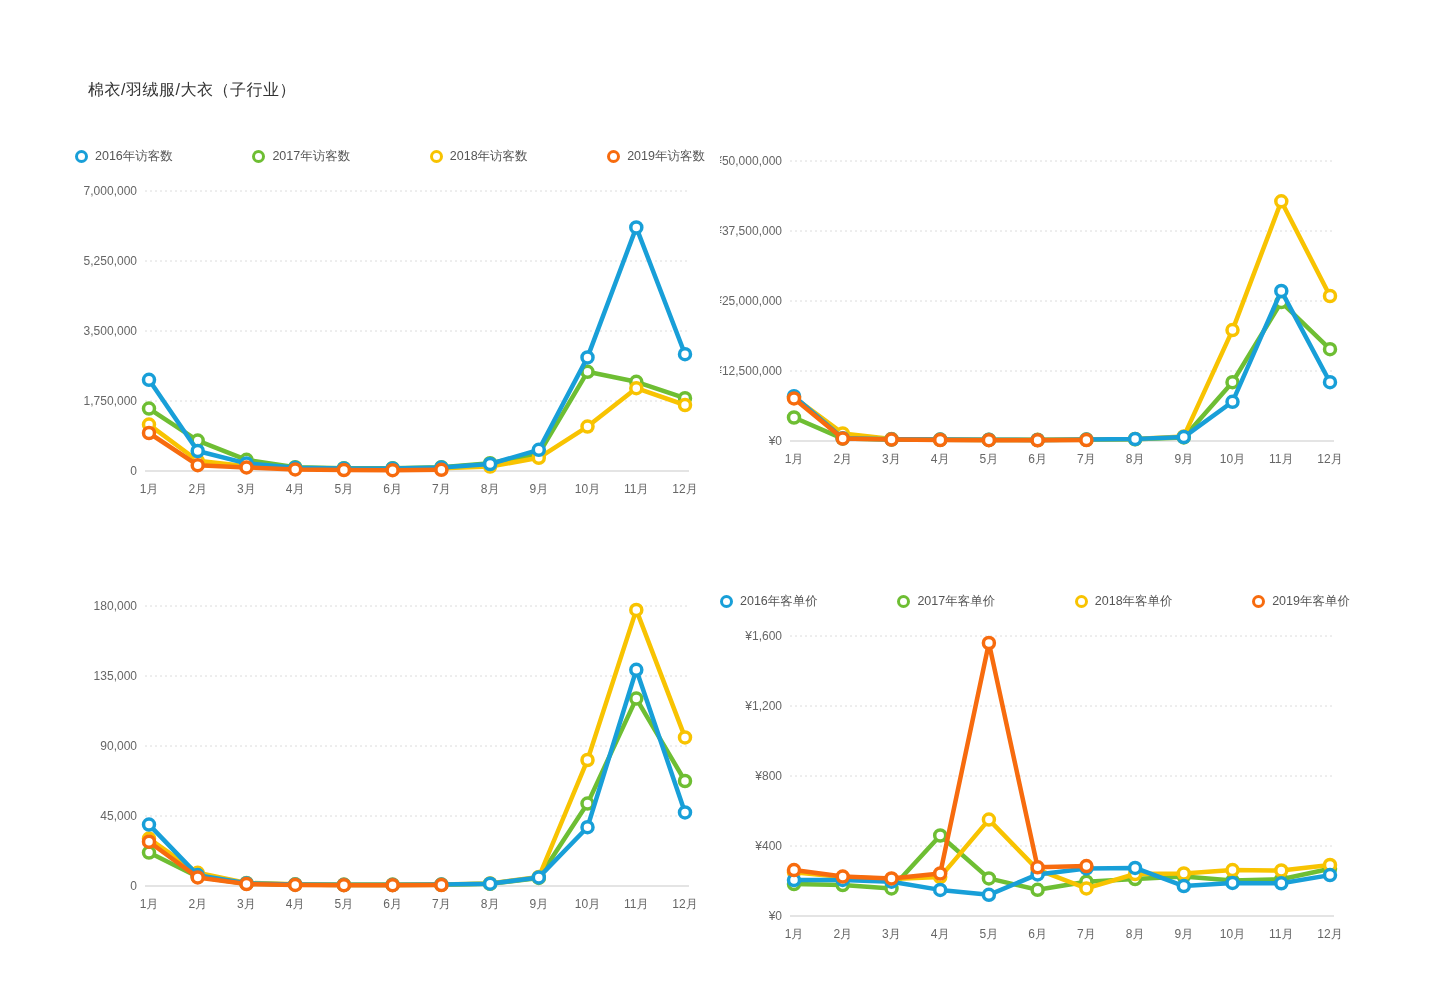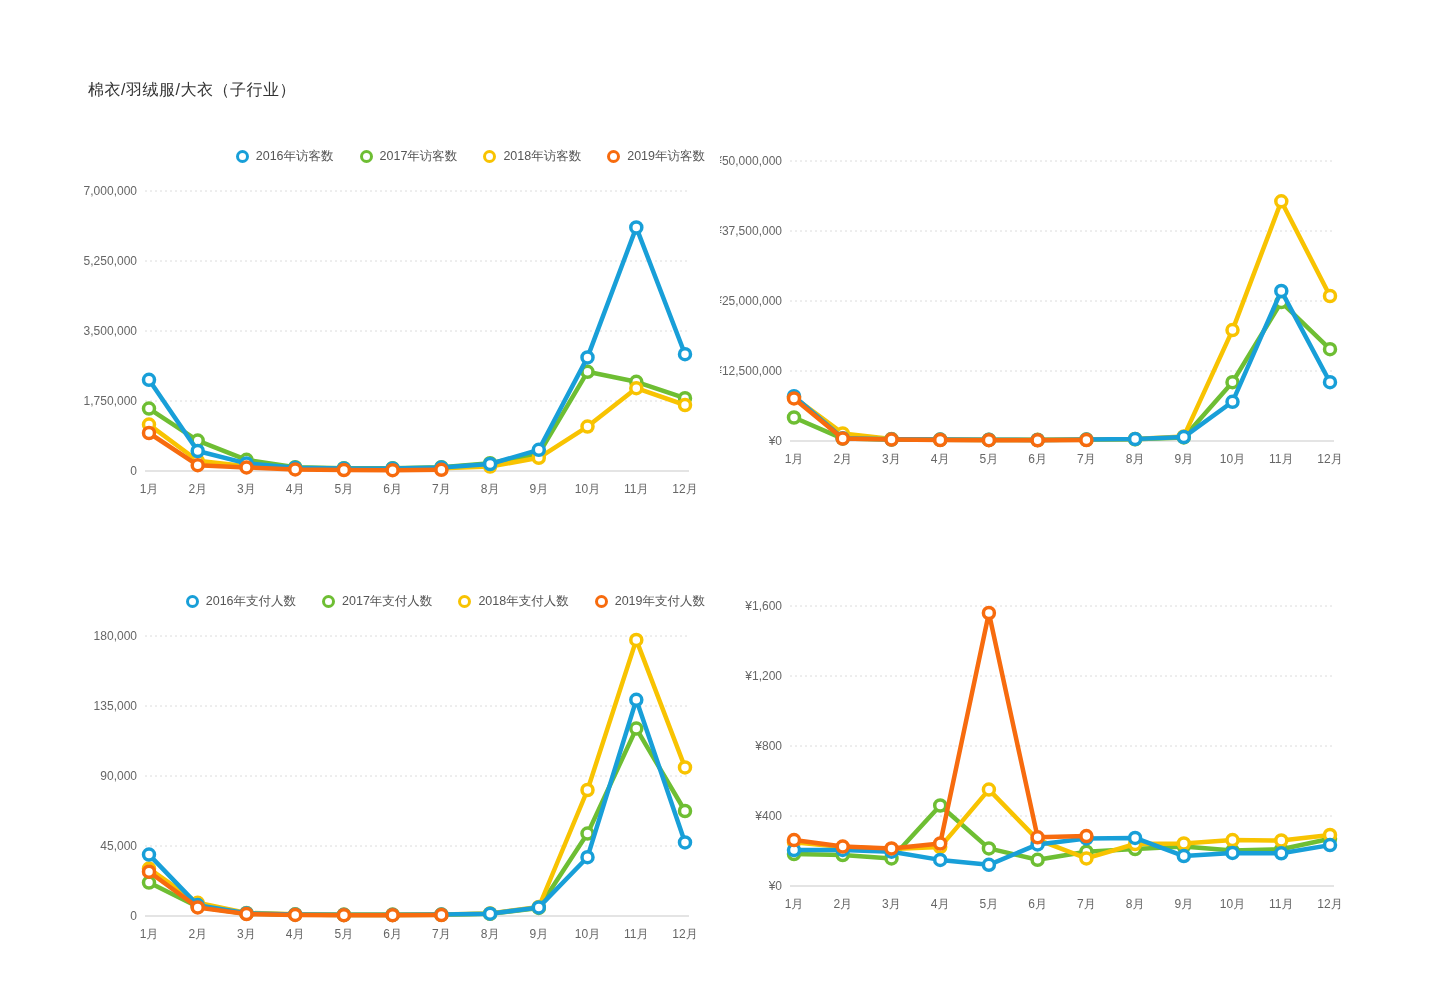--- a/index.html
+++ b/index.html
@@ -4,21 +4,21 @@
 <style>
   html,body{margin:0;padding:0;background:#ffffff;width:1432px;height:990px;overflow:hidden;
     font-family:"Liberation Sans","DejaVu Sans",sans-serif;}
   .page{position:relative;width:1432px;height:990px;background:#fff;}
   .page-title{position:absolute;left:88px;top:80px;font-size:16px;color:#333;font-weight:500;letter-spacing:.5px;}
   .chart-card{position:absolute;width:630px;height:380px;}
   .card-tl{left:75px;top:137px;}
   .card-tr{left:720px;top:137px;}
   .card-bl{left:75px;top:582px;}
   .card-br{left:720px;top:582px;}
-  .legend{display:flex;justify-content:flex-end;align-items:center;gap:26px;height:18px;margin:10px 0 2px 0;}
+  .legend{display:flex;justify-content:space-between;align-items:center;gap:26px;height:18px;margin:10px 0 2px 0;}
   .legend-item{display:flex;align-items:center;gap:7px;cursor:pointer;}
   .ring{display:inline-block;width:7px;height:7px;border:3px solid #999;border-radius:50%;background:#fff;box-sizing:content-box;}
   .legend-label{font-size:12.5px;color:#555;}
   svg{display:block;}
   .grid{stroke:#dcdcdc;stroke-width:1;stroke-dasharray:2,3;}
   .axis{stroke:#c9c9c9;stroke-width:1;}
   .ylab{font-size:12px;fill:#666;}
   .xlab{font-size:12px;fill:#666;}
 </style>
 </head>
@@ -211,38 +211,20 @@
           <circle cx="171.5" cy="302.6" r="5.5" fill="#fff" stroke="#f76b0e" stroke-width="3.5"></circle>
           <circle cx="220.2" cy="303.0" r="5.5" fill="#fff" stroke="#f76b0e" stroke-width="3.5"></circle>
           <circle cx="268.9" cy="303.2" r="5.5" fill="#fff" stroke="#f76b0e" stroke-width="3.5"></circle>
           <circle cx="317.6" cy="303.3" r="5.5" fill="#fff" stroke="#f76b0e" stroke-width="3.5"></circle>
           <circle cx="366.4" cy="303.1" r="5.5" fill="#fff" stroke="#f76b0e" stroke-width="3.5"></circle>
         </g>
       </svg>
   </div>
 
   <div class="chart-card card-bl">
-    <div class="legend">
-        <div class="legend-item">
-          <span class="ring" style="border-color: rgb(24, 159, 216);"></span>
-          <span class="legend-label">2016年支付人数</span>
-        </div>
-        <div class="legend-item">
-          <span class="ring" style="border-color: rgb(110, 190, 51);"></span>
-          <span class="legend-label">2017年支付人数</span>
-        </div>
-        <div class="legend-item">
-          <span class="ring" style="border-color: rgb(248, 195, 1);"></span>
-          <span class="legend-label">2018年支付人数</span>
-        </div>
-        <div class="legend-item">
-          <span class="ring" style="border-color: rgb(247, 107, 14);"></span>
-          <span class="legend-label">2019年支付人数</span>
-        </div>
-      </div>
     <svg width="630" height="340" viewBox="0 0 630 340">
         <g>
           <line x1="70" y1="24" x2="614" y2="24" class="grid"></line>
           <text x="62" y="28" class="ylab" text-anchor="end">180,000</text>
           <line x1="70" y1="94" x2="614" y2="94" class="grid"></line>
           <text x="62" y="98" class="ylab" text-anchor="end">135,000</text>
           <line x1="70" y1="164" x2="614" y2="164" class="grid"></line>
           <text x="62" y="168" class="ylab" text-anchor="end">90,000</text>
           <line x1="70" y1="234" x2="614" y2="234" class="grid"></line>
           <text x="62" y="238" class="ylab" text-anchor="end">45,000</text>
@@ -315,20 +297,38 @@
           <circle cx="171.5" cy="302.0" r="5.5" fill="#fff" stroke="#f76b0e" stroke-width="3.5"></circle>
           <circle cx="220.2" cy="302.9" r="5.5" fill="#fff" stroke="#f76b0e" stroke-width="3.5"></circle>
           <circle cx="268.9" cy="303.2" r="5.5" fill="#fff" stroke="#f76b0e" stroke-width="3.5"></circle>
           <circle cx="317.6" cy="303.2" r="5.5" fill="#fff" stroke="#f76b0e" stroke-width="3.5"></circle>
           <circle cx="366.4" cy="303.1" r="5.5" fill="#fff" stroke="#f76b0e" stroke-width="3.5"></circle>
         </g>
       </svg>
   </div>
 
   <div class="chart-card card-br">
+    <div class="legend">
+        <div class="legend-item">
+          <span class="ring" style="border-color: rgb(24, 159, 216);"></span>
+          <span class="legend-label">2016年客单价</span>
+        </div>
+        <div class="legend-item">
+          <span class="ring" style="border-color: rgb(110, 190, 51);"></span>
+          <span class="legend-label">2017年客单价</span>
+        </div>
+        <div class="legend-item">
+          <span class="ring" style="border-color: rgb(248, 195, 1);"></span>
+          <span class="legend-label">2018年客单价</span>
+        </div>
+        <div class="legend-item">
+          <span class="ring" style="border-color: rgb(247, 107, 14);"></span>
+          <span class="legend-label">2019年客单价</span>
+        </div>
+      </div>
     <svg width="630" height="340" viewBox="0 0 630 340">
         <g>
           <line x1="70" y1="24" x2="614" y2="24" class="grid"></line>
           <text x="62" y="28" class="ylab" text-anchor="end">¥1,600</text>
           <line x1="70" y1="94" x2="614" y2="94" class="grid"></line>
           <text x="62" y="98" class="ylab" text-anchor="end">¥1,200</text>
           <line x1="70" y1="164" x2="614" y2="164" class="grid"></line>
           <text x="62" y="168" class="ylab" text-anchor="end">¥800</text>
           <line x1="70" y1="234" x2="614" y2="234" class="grid"></line>
           <text x="62" y="238" class="ylab" text-anchor="end">¥400</text>

